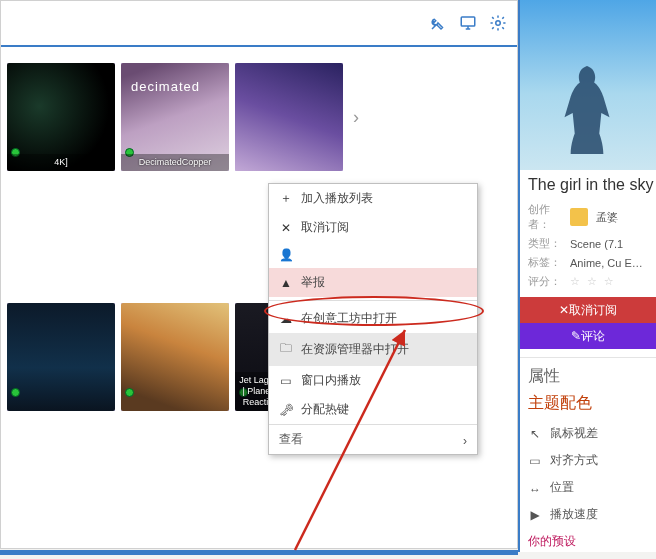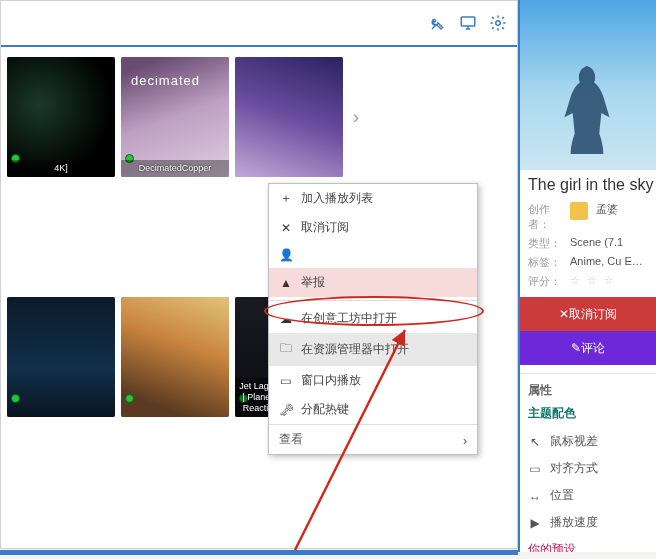--- a/index.html
+++ b/index.html
@@ -4,21 +4,21 @@
 <style>
   *{box-sizing:border-box;margin:0;padding:0;font-family:"Microsoft YaHei",Arial,sans-serif}
   body{width:656px;height:559px;overflow:hidden;background:#f3f3f1;position:relative;color:#444}
   .app{position:absolute;left:0;top:0;right:138px;height:549px;background:#fff;border:1px solid #d0d0d0}
   .topbar{height:46px;border-bottom:2px solid #3a7cc7;display:flex;align-items:center;justify-content:flex-end;padding:0 10px;gap:12px}
   .icon{display:inline-flex;align-items:center;justify-content:center}
   .icon svg{width:18px;height:18px;stroke:#3a7cc7;fill:none;stroke-width:2}
   .gallery{padding:10px 6px 4px 6px;}
   .row{display:flex;align-items:center;gap:6px;margin-bottom:14px;position:relative}
   .chev{width:14px;height:120px;display:flex;align-items:center;justify-content:center;color:#999;font-size:18px}
-  .tile{width:108px;height:120px;position:relative;border-radius:2px;overflow:hidden;background:#6d28d9;box-shadow:0 0 0 1px #ccc inset}
+  .tile{width:108px;height:108px;position:relative;border-radius:2px;overflow:hidden;background:#6d28d9;box-shadow:0 0 0 1px #ccc inset}
   .tile.sel{box-shadow:0 0 0 2px #3a7cc7 inset}
   .tile .art{position:absolute;inset:0}
   .tile .cap{position:absolute;left:0;right:0;bottom:0;padding:3px 4px;font-size:9px;line-height:11px;color:#fff;background:rgba(0,0,0,.35);text-align:center;text-shadow:0 0 2px #000}
   .badge{position:absolute;left:4px;bottom:14px;width:9px;height:9px;border-radius:50%;background:#29c43a;border:1px solid #062}
 
   
   .ctx{position:absolute;left:268px;top:183px;width:210px;background:#fff;border:1px solid #bfbfbf;box-shadow:2px 2px 6px rgba(0,0,0,.25);font-size:12px;z-index:10}
   .ctx .mi{display:flex;align-items:center;gap:8px;padding:6px 10px}
   .ctx .mi.hover{background:#e8e8e8}
   .ctx .mi.report{background:#f7dada}
@@ -29,31 +29,31 @@
   
   .redOval{position:absolute;left:264px;top:296px;width:220px;height:30px;border:2px solid #cc2a1e;border-radius:50%/50%;z-index:11;pointer-events:none}
   .arrow{position:absolute;left:235px;top:320px;z-index:11;pointer-events:none}
 
   
   .panel{position:absolute;right:0;top:0;width:138px;height:552px;background:#fff;border-left:2px solid #3a7cc7;overflow:hidden}
   .hero{height:170px;position:relative;background:linear-gradient(180deg,#4fa6e6,#a9d8ee 55%,#cbe6f1)}
   .silh{position:absolute;left:36px;top:62px;width:62px;height:92px}
   .ptitle{font-size:16px;color:#333;padding:6px 8px 4px 8px;white-space:nowrap}
   .meta{padding:0 8px;font-size:11px;color:#888}
-  .meta .mrow{display:flex;gap:8px;margin:4px 0;align-items:flex-start}
+  .meta .mrow{display:flex;gap:8px;margin:4px 0;align-items:center}
   .meta .lbl{width:34px;flex:none;color:#9a9a9a}
   .meta .val{color:#555;white-space:nowrap;overflow:hidden;text-overflow:ellipsis}
   .avatar{width:18px;height:18px;background:#f3c24a;border-radius:2px;display:inline-block;vertical-align:middle}
   .stars{color:#ccc;letter-spacing:2px}
   .btns{margin:8px 0 0 0}
-  .btn{display:flex;align-items:center;justify-content:center;gap:6px;height:34px;font-size:12px;color:#fff}
+  .btn{display:flex;align-items:center;justify-content:center;gap:6px;height:26px;font-size:12px;color:#fff}
   .btn.red{background:#cc3b3b}
   .btn.gray{background:#6d28d9}
   .sect{padding:8px;border-top:1px solid #e4e4e4;margin-top:8px}
-  .sect h4{font-size:12px;color:#666;font-weight:bold;margin-bottom:6px}
+  .sect h4{font-size:16px;color:#666;font-weight:normal;margin-bottom:6px}
   .prow{display:flex;align-items:center;gap:8px;font-size:12px;color:#555;padding:5px 0}
   .prow .pic{width:14px;text-align:center;color:#555}
   .bottom-blue{position:absolute;left:0;right:138px;bottom:4px;height:5px;background:#3a7cc7}
 
   
   .a1{background:radial-gradient(circle at 30% 40%,#1a3a2a,#000 70%)}
   .a2{background:linear-gradient(160deg,#6a4c72 10%,#bda0c2 50%,#ded0e0);}
   .a2::after{content:"decimated";position:absolute;top:16px;left:10px;color:#fff;font-size:13px;letter-spacing:1px}
   .a3{background:radial-gradient(circle at 50% 55%,#fff,#a9d8ee 45%,#4fa6e6 80%)}
   .a4{background:linear-gradient(200deg,#2a2260,#6a4ea0 50%,#c2a8d6)}
@@ -207,21 +207,21 @@
   <div class="btns">
     <div class="btn red">
         <span>✕取消订阅</span>
       </div>
     <div class="btn gray">
         <span>✎评论</span>
       </div>
   </div>
   <div class="sect">
     <h4>属性</h4>
-    <h4 style="color:#0f766e;margin-top:0">主题配色</h4>
+    <h4 style="color:#c2410c;margin-top:0">主题配色</h4>
     <div class="prow">
         <span class="pic">↖</span>
         <span>鼠标视差</span>
       </div>
     <div class="prow">
         <span class="pic">▭</span>
         <span>对齐方式</span>
       </div>
     <div class="prow">
         <span class="pic">↔</span>

